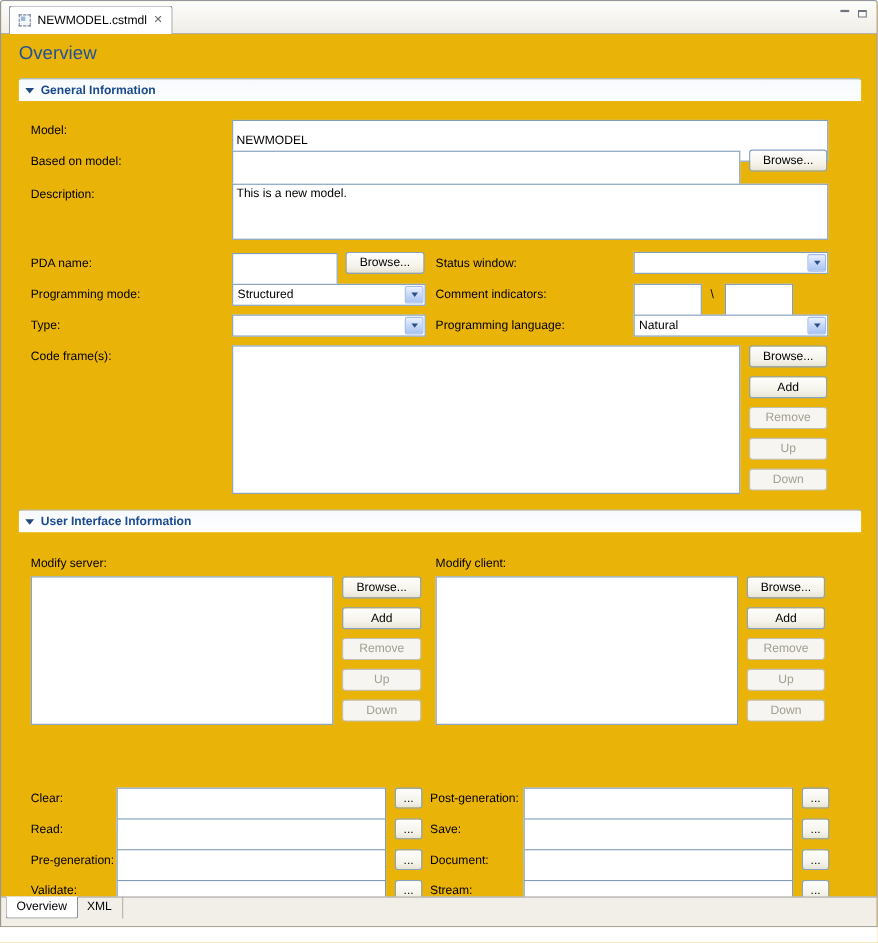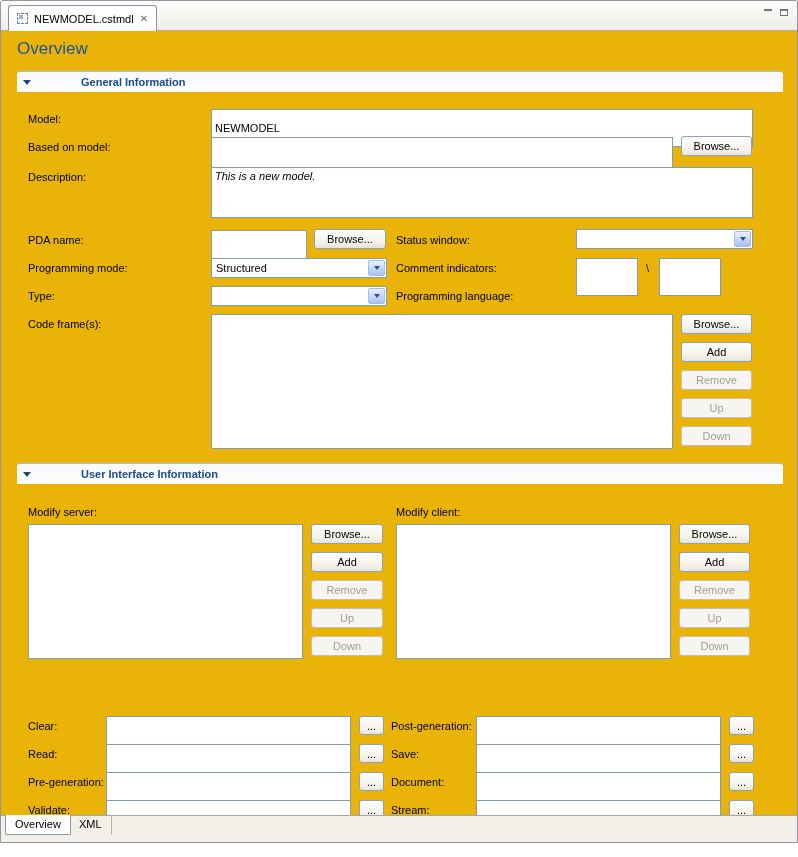--- a/index.html
+++ b/index.html
@@ -26,21 +26,21 @@
     box-sizing:border-box;border:1px solid #70747c;border-top:2px solid #70747c;background:#fff;}
   
   .page-title{position:absolute;left:16px;top:38px;font-size:17px;font-weight:normal;color:#1f5299;margin:0;}
   
   .sec-hdr{position:absolute;left:16px;width:766px;height:21px;box-sizing:border-box;
     border-top:1px solid #a8bdd9;border-radius:3px 3px 0 0;
     background:linear-gradient(180deg,#f6f9fd,#ffffff);
     display:flex;align-items:center;gap:6px;padding-left:6px;cursor:pointer;}
   .twistie{width:0;height:0;border-left:4px solid transparent;border-right:4px solid transparent;
     border-top:5px solid #21497f;display:inline-block;}
-  .sec-title{font-weight:bold;color:#1a4a8e;margin-left:44px;}
+  .sec-title{font-weight:bold;color:#1a4a8e;}
   
   .label{position:absolute;white-space:nowrap;}
   .input{position:absolute;box-sizing:border-box;border:1px solid #7f9db9;background:#fff;
     font:11px "Liberation Sans",sans-serif;padding:18px 3px;outline:none;}
   .textarea{position:absolute;box-sizing:border-box;border:1px solid #7f9db9;background:#fff;
     font:11px "Liberation Sans",sans-serif;padding:2px 3px;resize:none;overflow:hidden;outline:none;}
   .listbox{position:absolute;box-sizing:border-box;border:1px solid #7f9db9;background:#fff;}
   .btn{position:absolute;box-sizing:border-box;height:20px;border:1px solid #88a3c0;border-radius:3px;
     background:linear-gradient(180deg,#fefefd 0%,#f4f2e9 70%,#e7e4d5 100%);
     text-align:center;font:11px "Liberation Sans",sans-serif;padding-top:3px;cursor:pointer;}
@@ -86,21 +86,21 @@
   </div>
 
   <span class="label" style="left:27px;top:112px">Model:</span>
   <input class="input" style="left: 210px; top: 108px; width: 542px; height: 19px;" value="NEWMODEL">
 
   <span class="label" style="left:27px;top:140px">Based on model:</span>
   <input class="input" style="left: 210px; top: 136px; width: 462px; height: 19px;" value="">
   <div class="btn" style="left:680px;top:135px;width:71px">Browse...</div>
 
   <span class="label" style="left:27px;top:170px">Description:</span>
-  <textarea class="textarea" style="left: 210px; top: 166px; width: 542px; height: 51px; font-style: italic;">This is a new model.</textarea>
+  <textarea class="textarea" style="left: 210px; top: 166px; width: 542px; height: 51px;">This is a new model.</textarea>
 
   <span class="label" style="left:27px;top:233px">PDA name:</span>
   <input class="input" style="left: 210px; top: 229px; width: 96px; height: 19px;" value="">
   <div class="btn" style="left:313px;top:228px;width:72px">Browse...</div>
   <span class="label" style="left:395px;top:233px">Status window:</span>
   <div class="combo" style="left:575px;top:228px;width:177px">
     <span class="combo-val"></span>
     <span class="combo-arrow"></span>
   </div>
 
@@ -113,20 +113,24 @@
   <input class="input" style="left: 575px; top: 257px; width: 62px; height: 19px;" value="">
   <span class="label" style="left:645px;top:261px">\</span>
   <input class="input" style="left: 658px; top: 257px; width: 62px; height: 19px;" value="">
 
   <span class="label" style="left:27px;top:289px">Type:</span>
   <div class="combo" style="left:210px;top:285px;width:176px">
     <span class="combo-val"></span>
     <span class="combo-arrow"></span>
   </div>
   <span class="label" style="left:395px;top:289px">Programming language:</span>
+  <div class="combo" style="left:575px;top:285px;width:177px">
+    <span class="combo-val">Natural</span>
+    <span class="combo-arrow"></span>
+  </div>
 
   <span class="label" style="left:27px;top:317px">Code frame(s):</span>
   <div class="listbox" style="left:210px;top:313px;width:462px;height:135px"></div>
   <div class="btn" style="left:680px;top:313px;width:71px">Browse...</div>
   <div class="btn" style="left:680px;top:341px;width:71px">Add</div>
   <div class="btn disabled" style="left:680px;top:369px;width:71px">Remove</div>
   <div class="btn disabled" style="left:680px;top:397px;width:71px">Up</div>
   <div class="btn disabled" style="left:680px;top:425px;width:71px">Down</div>
 
   <div class="sec-hdr" style="top:462px">

